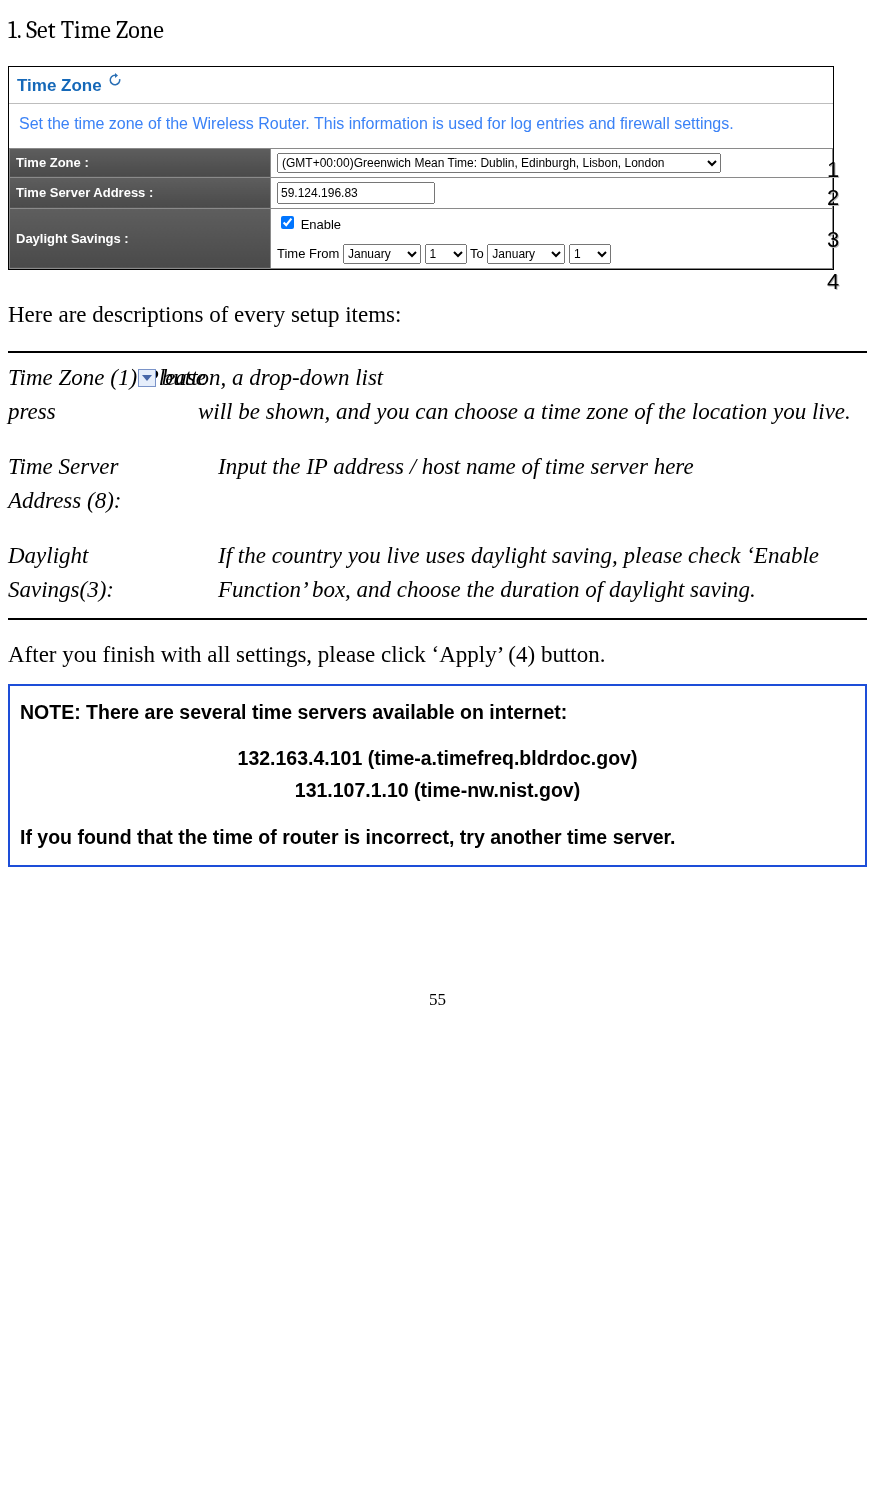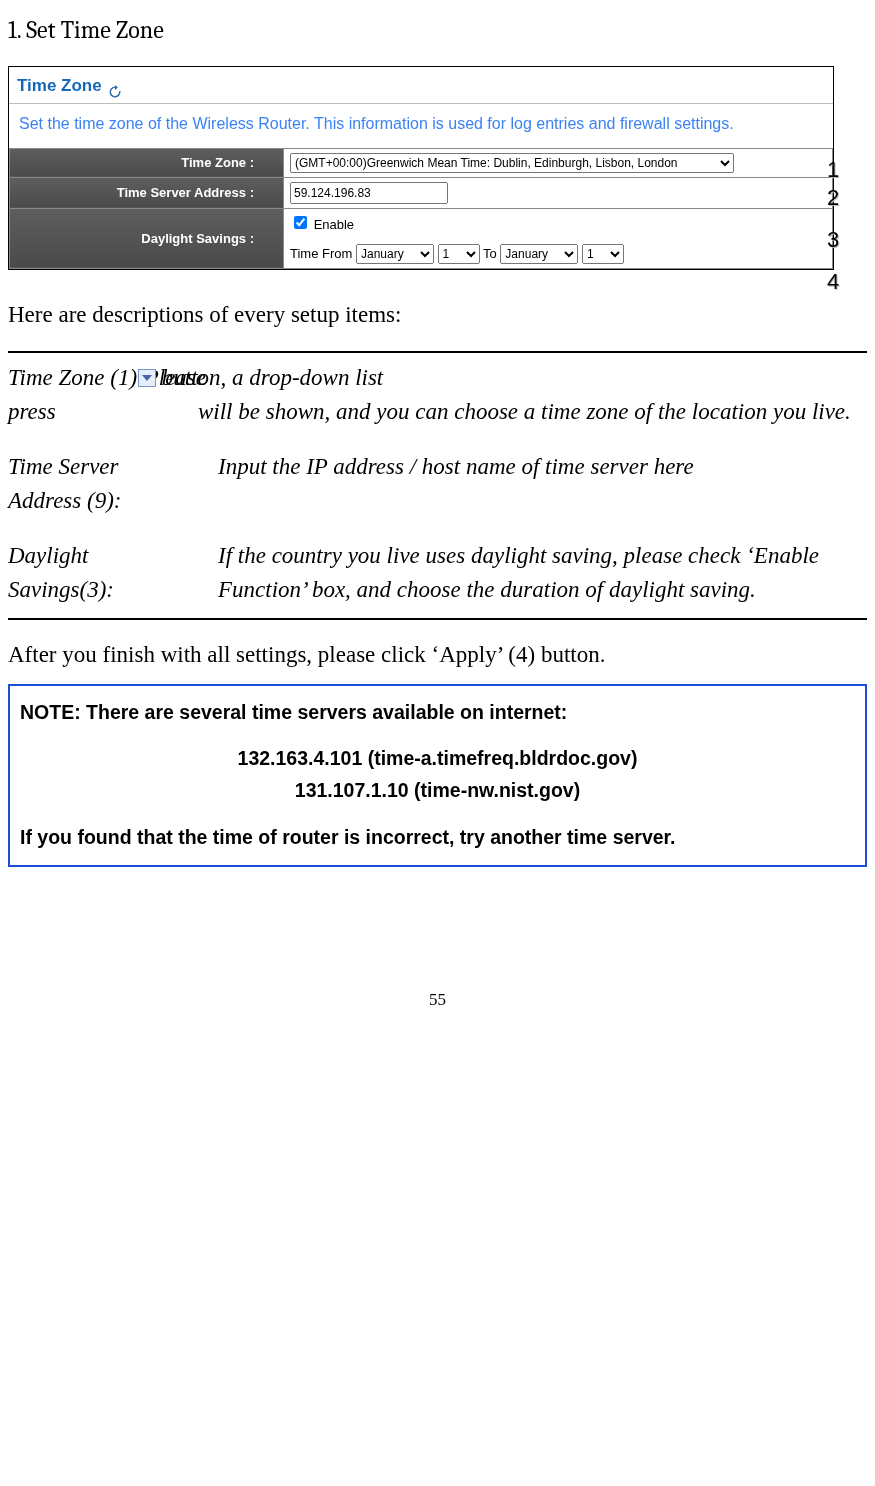--- a/index.html
+++ b/index.html
@@ -24,21 +24,21 @@
   .screenshot {
     width: 824px;
     border: 1px solid #000;
     font-family: Arial, sans-serif;
     background: #fff;
     position: relative;
     margin-bottom: 28px;
   }
   .ss-header {
     display: flex;
-    align-items: flex-end;
+    align-items: flex-start;
     gap: 6px;
     padding: 6px 8px 4px 8px;
   }
   .ss-title {
     font-weight: bold;
     color: #1568b8;
     font-size: 17px;
   }
   .refresh-icon svg { display:block; }
   .hr-line { border-top:1px solid #bdbdbd; margin:0 0 8px 0; }
@@ -54,23 +54,23 @@
   .ss-table td {
     border: 1px solid #8a8a8a;
     padding: 4px 6px;
     font-size: 13px;
     vertical-align: middle;
   }
   .ss-table td.lbl {
     width: 238px;
     background: linear-gradient(#5e5e5e,#4a4a4a);
     color: #fff;
-    text-align: right;
+    text-align: left;
     font-weight: bold;
-    padding-right: 29px;
+    padding-right: 16px;
   }
   .ss-select {
     width: 444px;
     font-size: 12px;
     height: 20px;
   }
   .ss-input {
     width: 150px;
     font-size: 12px;
     height: 16px;
@@ -227,21 +227,21 @@
     <div class="desc-text" style="margin-left:-80px;">
       <span class="dd-icon"></span>
       <span> button, a drop-down list</span>
       <div class="desc-text-indented">will be shown, and you can choose a time zone of the location you live.</div>
     </div>
   </div>
 
   <div class="desc-row">
     <div class="desc-label">
       <div>Time Server</div>
-      <div>Address (9):</div>
+      <div>Address (8):</div>
     </div>
     <div class="desc-text">Input the IP address / host name of time server here</div>
   </div>
 
   <div class="desc-row">
     <div class="desc-label">
       <div>Daylight</div>
       <div>Savings(3):</div>
     </div>
     <div class="desc-text">If the country you live uses daylight saving, please check ‘Enable Function’ box, and choose the duration of daylight saving.</div>

